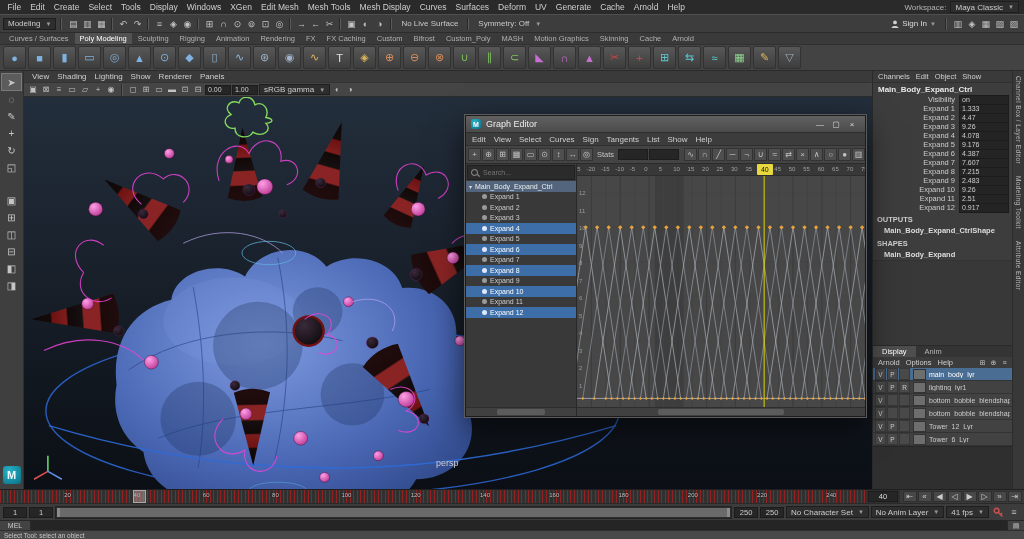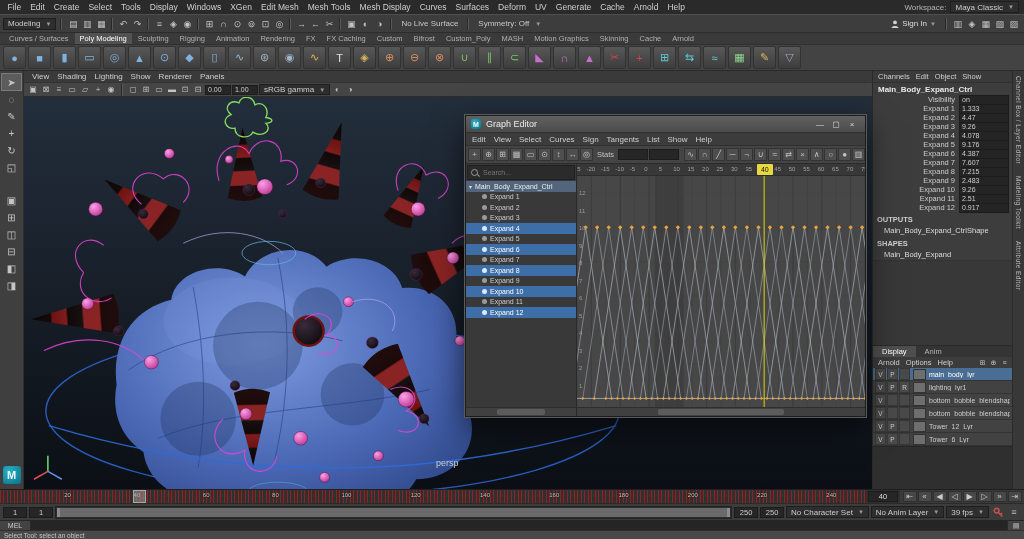--- a/index.html
+++ b/index.html
@@ -53,21 +53,21 @@
   #right-panel{width:139px;background:#3d3d3d;border-left:1px solid #2a2a2a;display:flex;flex-direction:column;
                overflow:hidden;flex:0 0 auto}
   #cb-menus{height:11px;display:flex;align-items:center;padding:0 2px;background:#3a3a3a;border-bottom:1px solid #303030}
   #cb-menus .mi{font-size:7.5px;padding:0 3px}
   #cb-node{height:12px;font-size:8px;font-weight:bold;color:#e8e8e8;display:flex;align-items:center;padding:0 5px}
   .cbrow{height:9px;display:flex;align-items:center;padding-right:3px}
   .cbn{flex:1;text-align:right;padding-right:4px;color:#ccc;font-size:7.5px;white-space:nowrap}
   .cbv{width:44px;height:8px;background:#242424;border:1px solid #1c1c1c;color:#ccc;font-size:7px;
        display:flex;align-items:center;padding:0 2px;flex:0 0 auto}
   .cb-head{font-size:7.5px;font-weight:bold;color:#cfcfcf;padding:3px 4px 1px}
-  .cb-sub{font-size:7.5px;color:#ddd;padding:1px 4px 1px 11px;font-weight:normal}
+  .cb-sub{font-size:7.5px;color:#ddd;padding:1px 4px 1px 11px;font-weight:bold}
   #cb-spacer{flex:1;background:#383838;border-top:1px solid #333}
   #layer-tabs{height:11px;display:flex;background:#343434;border-top:1px solid #2a2a2a;flex:0 0 auto}
   .ltab{padding:0 9px;font-size:7.5px;line-height:11px;color:#b5b5b5}
   .ltab.active{background:#4e4e4e;color:#fff}
   #layer-menus{height:11px;display:flex;align-items:center;padding:0 2px;flex:0 0 auto;background:#3c3c3c}
   #layer-menus .mi{font-size:7.5px;padding:0 3px}
   #layer-toolbar{margin-left:auto;display:flex}
   #layer-toolbar .ib{min-width:11px;height:10px;font-size:7px}
   #layer-list{flex:0 0 auto}
   .lrow{height:12px;display:flex;align-items:center;gap:1px;padding:0 2px;border-bottom:1px solid #333;background:#424242}
@@ -673,21 +673,21 @@
     <input class="rfield" value="250" style="">
     <div class="dd">
       <span>No Character Set</span>
       <span class="caret">▼</span>
     </div>
     <div class="dd">
       <span>No Anim Layer</span>
       <span class="caret">▼</span>
     </div>
     <div class="dd">
-      <span>39 fps</span>
+      <span>41 fps</span>
       <span class="caret">▼</span>
     </div>
     <div id="autokey" class="ib">
       <svg width="11" height="11" viewBox="0 0 11 11">
         <circle cx="3.6" cy="3.6" r="2.4" fill="none" stroke="#d05050" stroke-width="1.4"></circle>
         <path d="M5.4 5.4 L9.4 9.4 M7.6 7.6 L9.2 6" stroke="#d05050" stroke-width="1.4" fill="none"></path>
       </svg>
     </div>
     <div class="ib">≡</div>
   </div>

